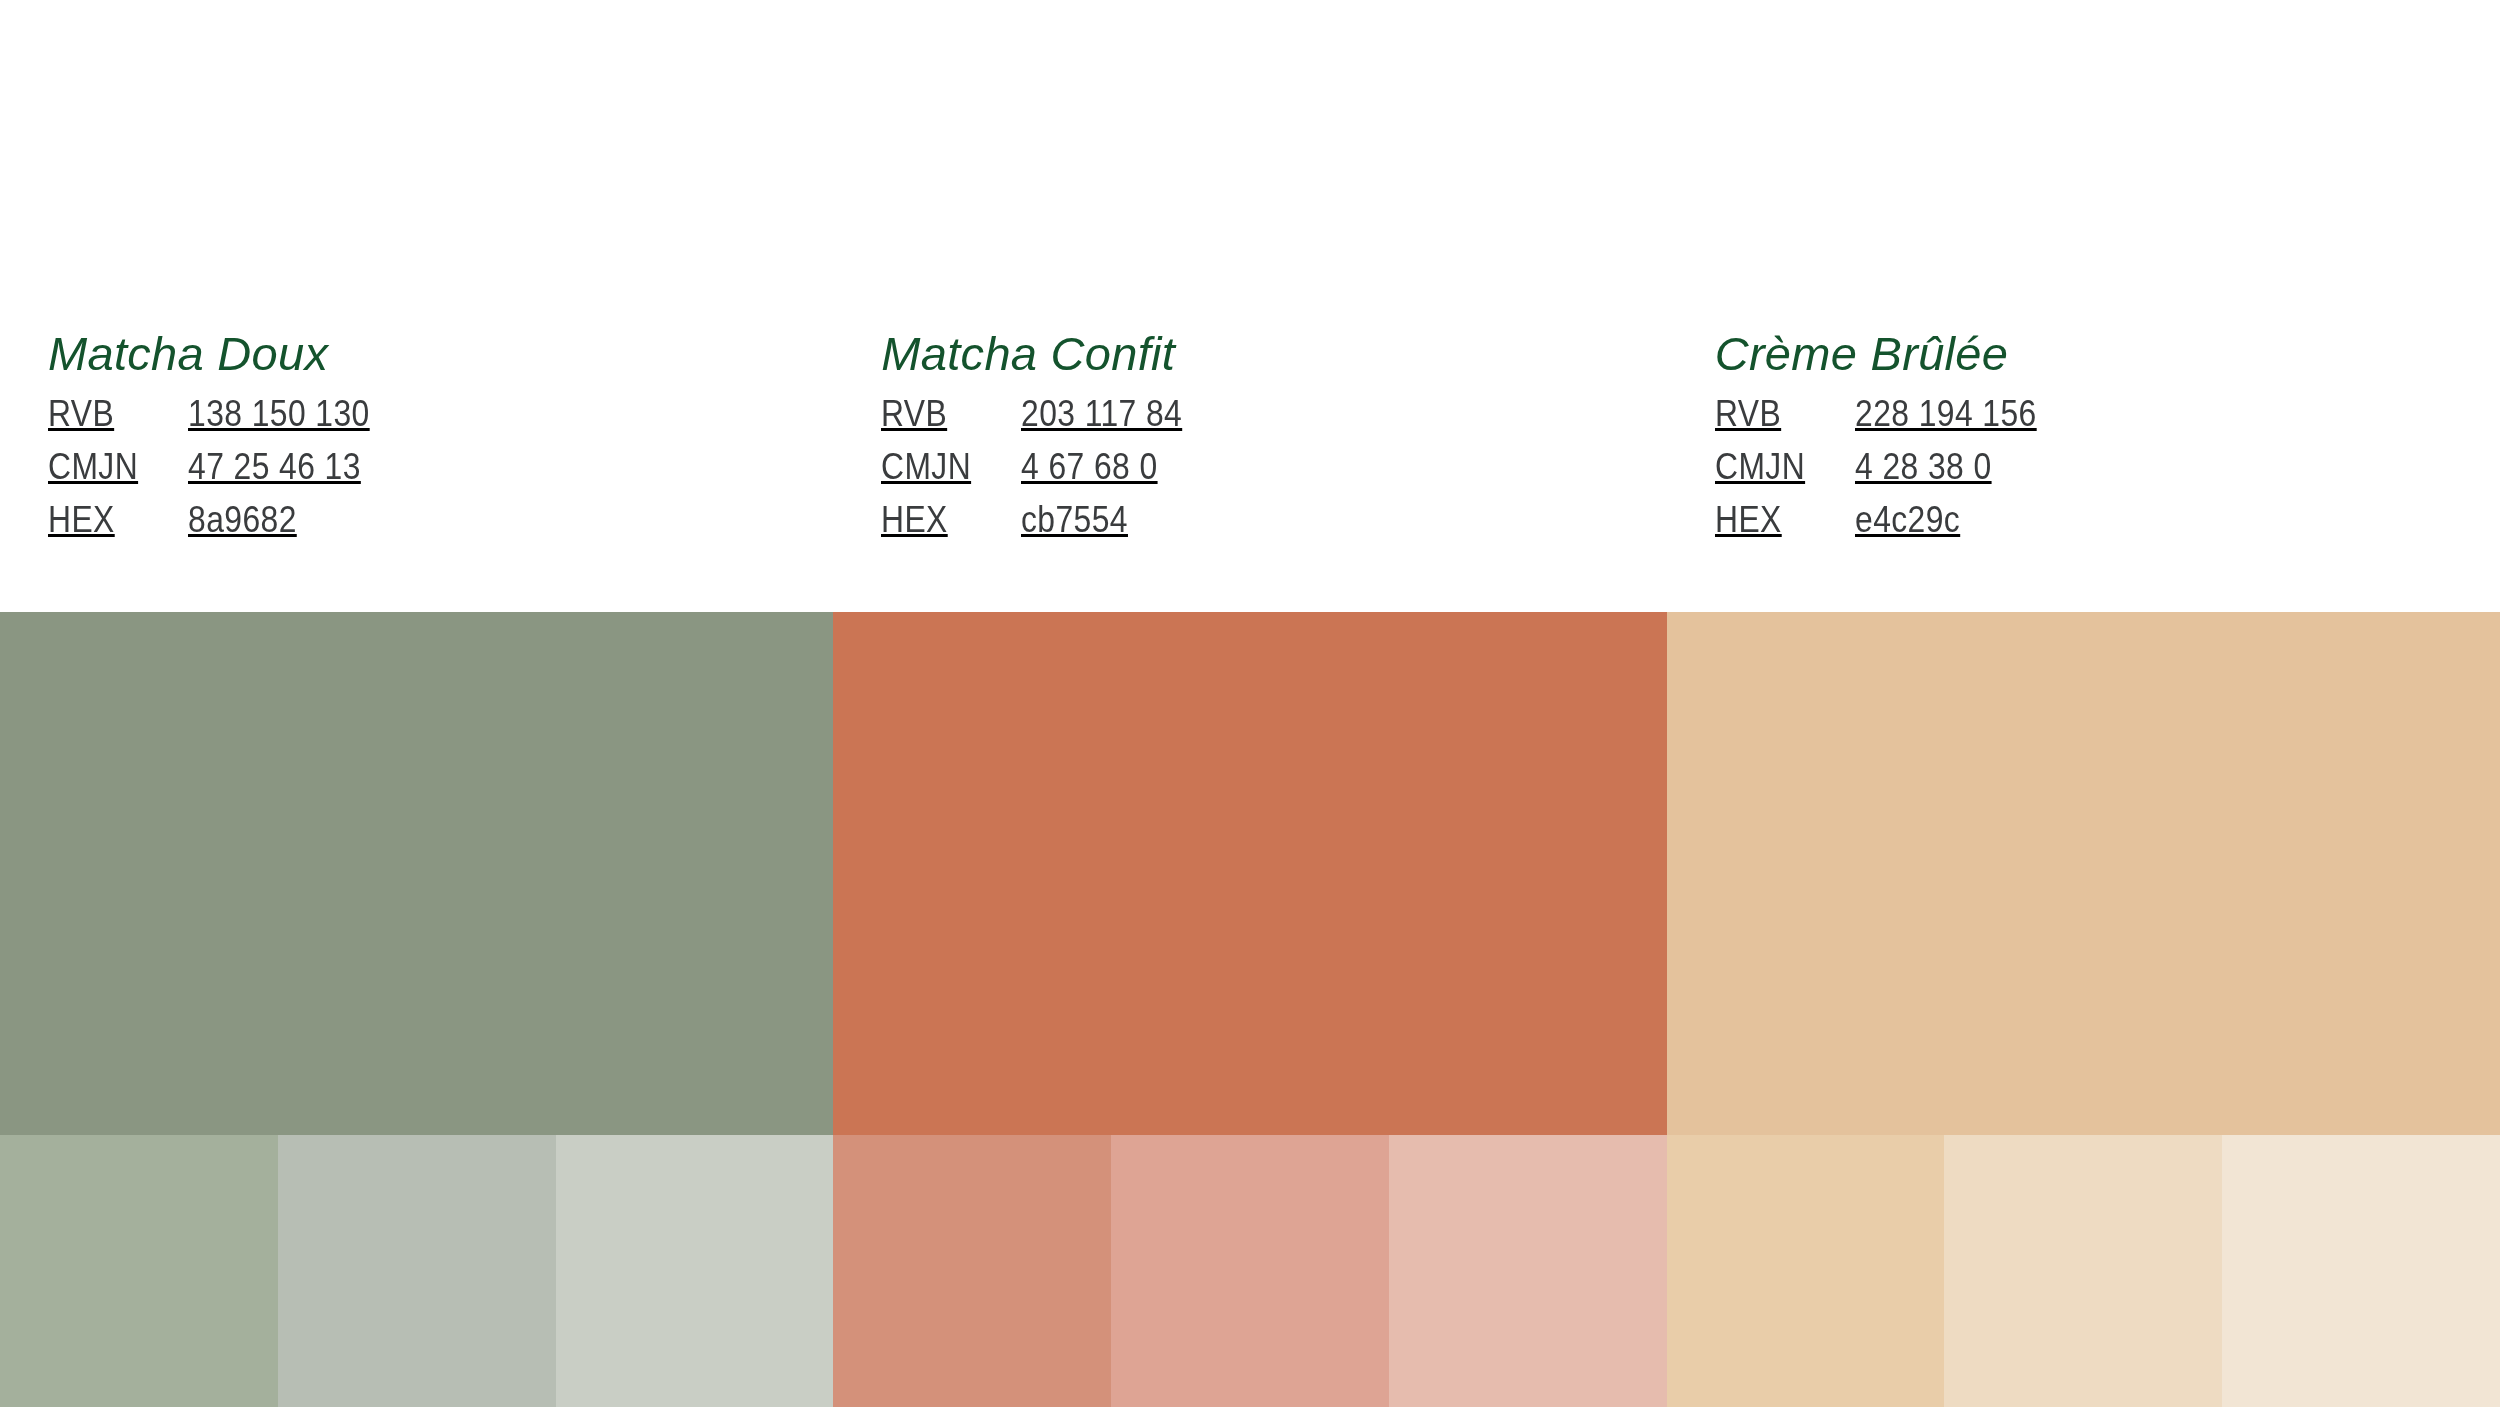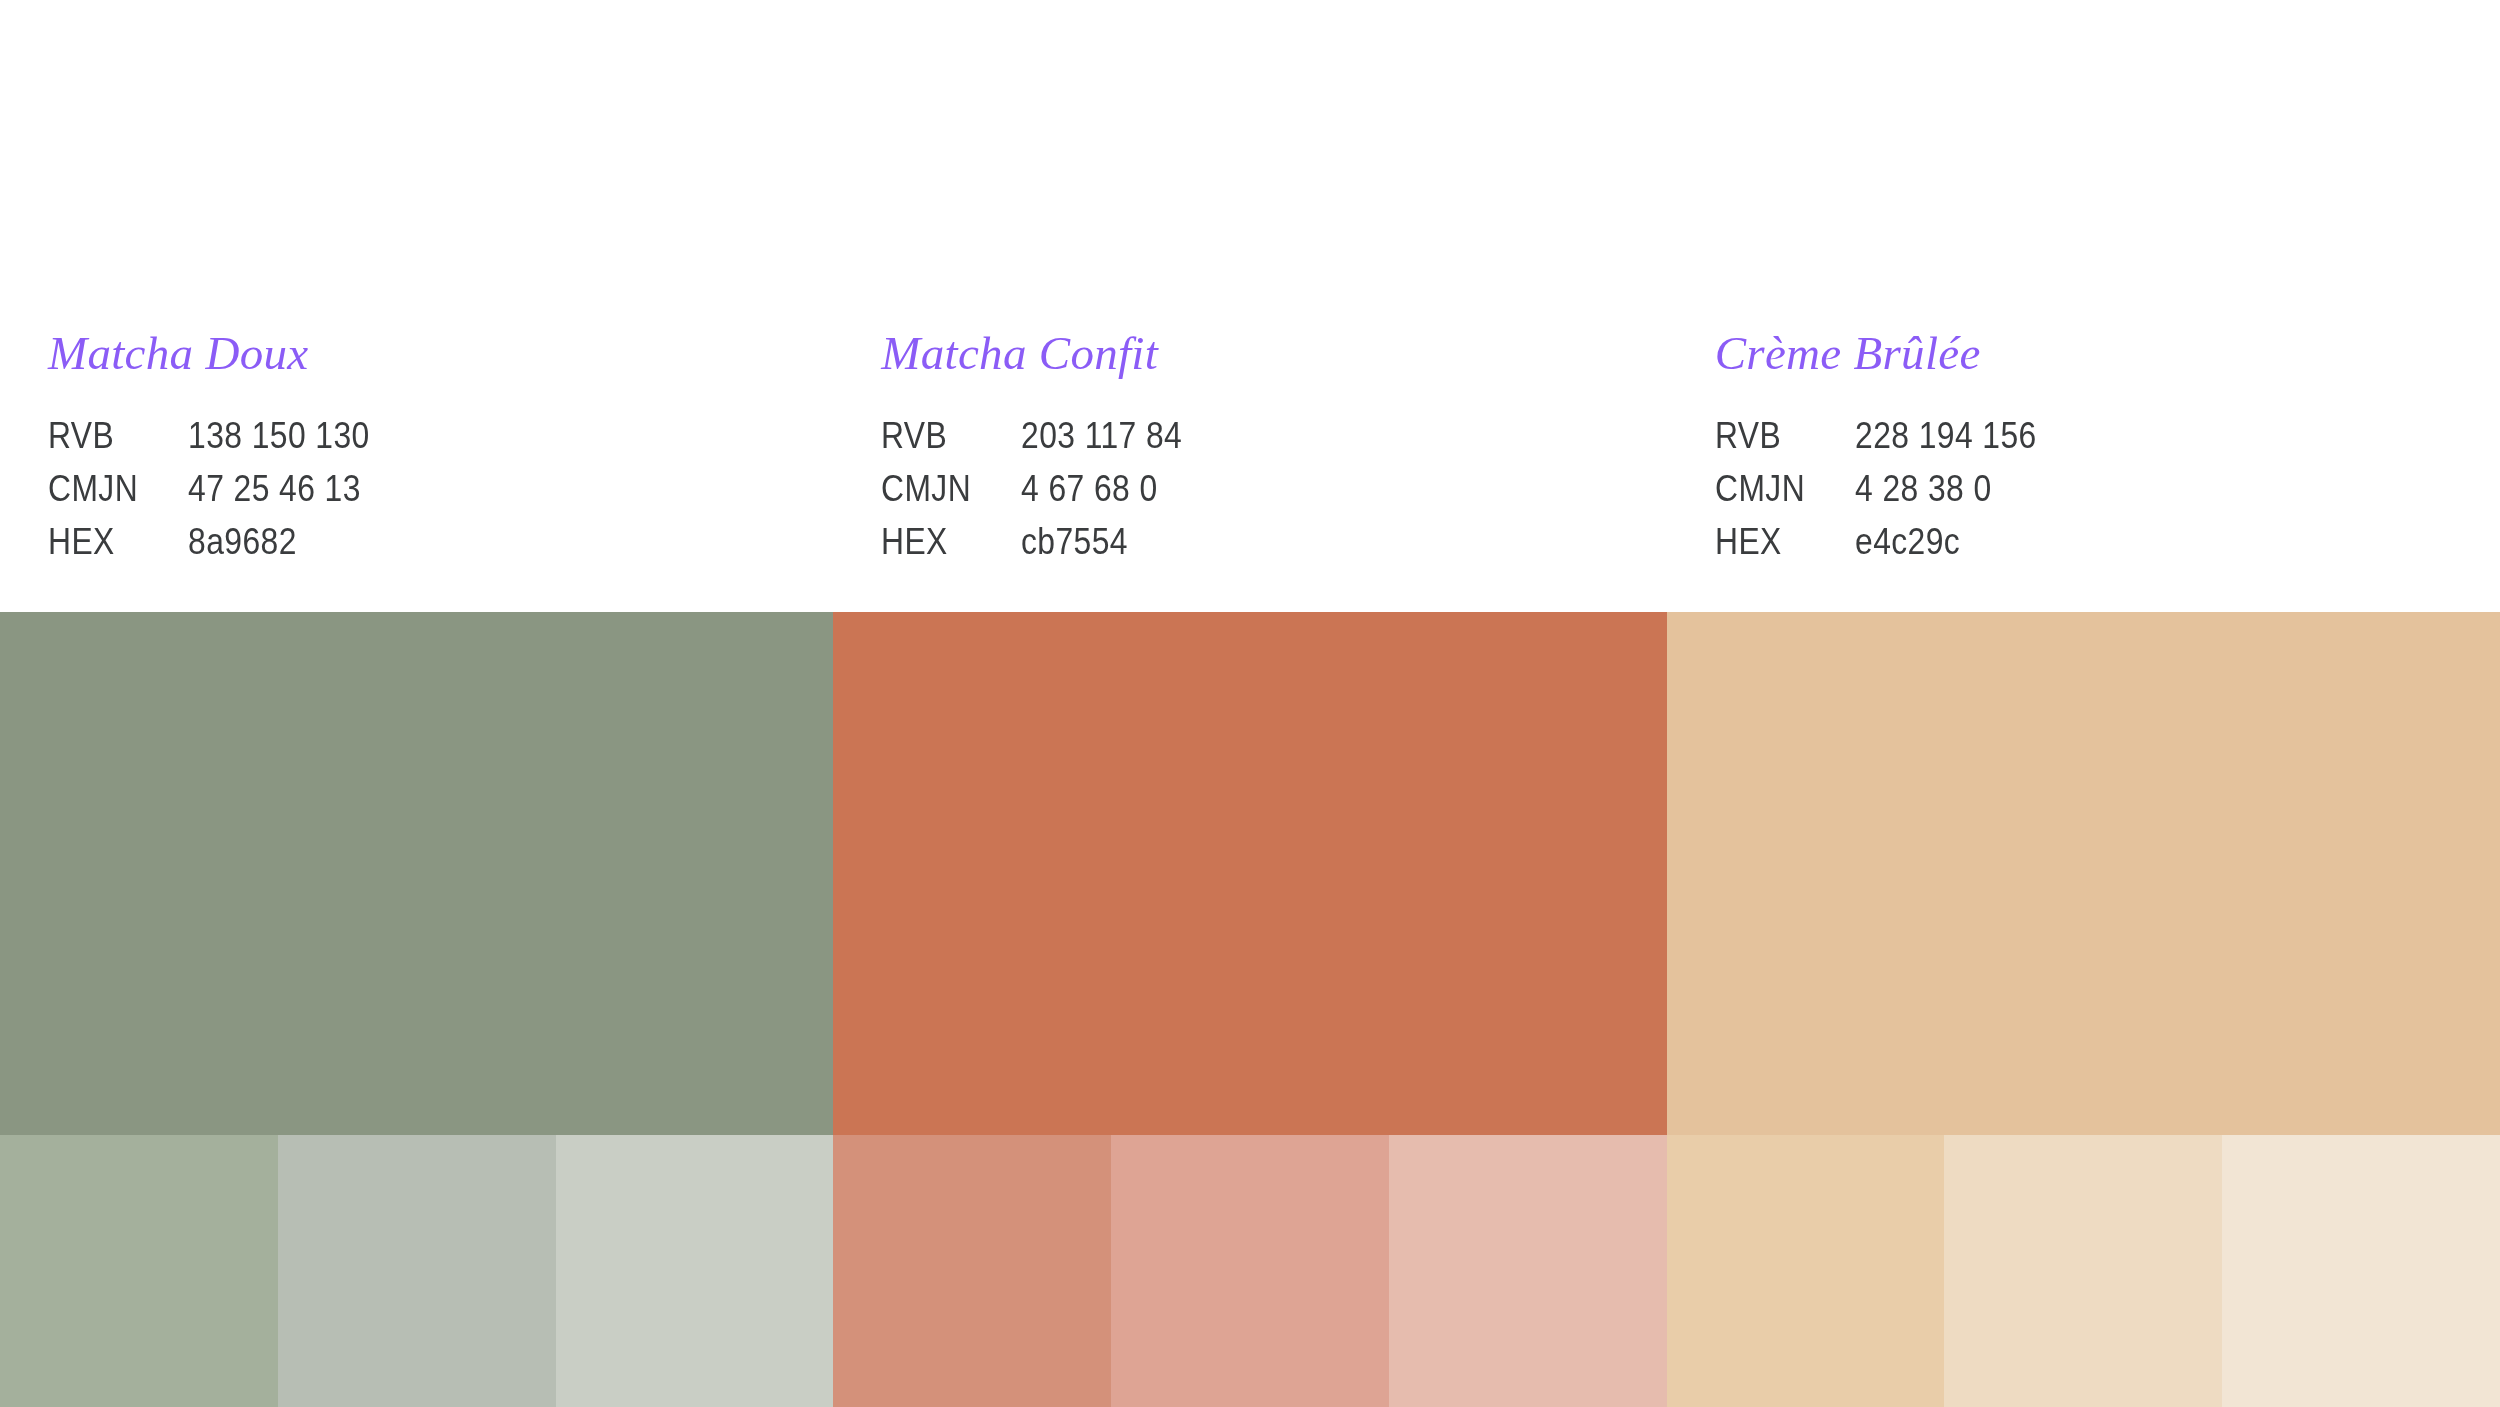--- a/index.html
+++ b/index.html
@@ -45,32 +45,33 @@
   
   .column-info {
     position: relative;
     height: 612px;
     padding-left: 48px;
     padding-top: 330px;
     background: #ffffff;
   }
 
   .color-name {
-    font-family: Liberation Serif, serif;
+    font-family: Liberation Sans, sans-serif;
     font-style: italic;
     font-size: 47px;
     line-height: 1;
-    color: #8b5cf6;
+    color: #14532d;
     letter-spacing: 0.3px;
     white-space: nowrap;
   }
 
   .spec-table {
-    margin-top: 38px;
+    margin-top: 16px;
     border-collapse: collapse;
+    text-decoration: underline;
   }
 
   .spec-table tr { height: 53px; }
 
   .spec-label,
   .spec-value {
     font-family: "Liberation Sans Narrow", "Liberation Sans", sans-serif;
     font-size: 37px;
     font-weight: 400;
     color: #3a3c3e;

